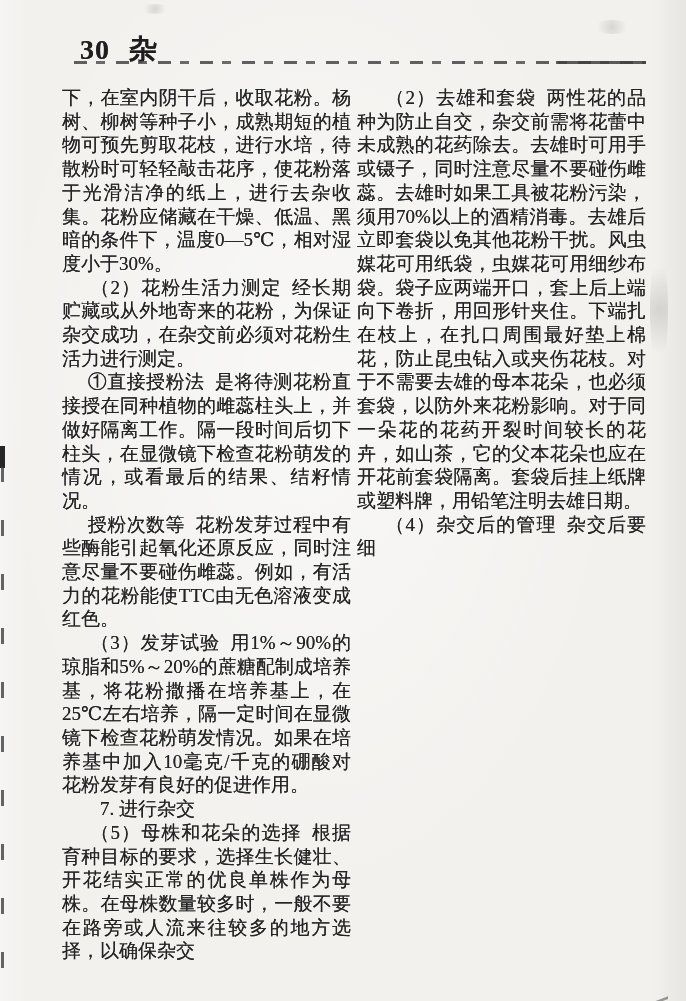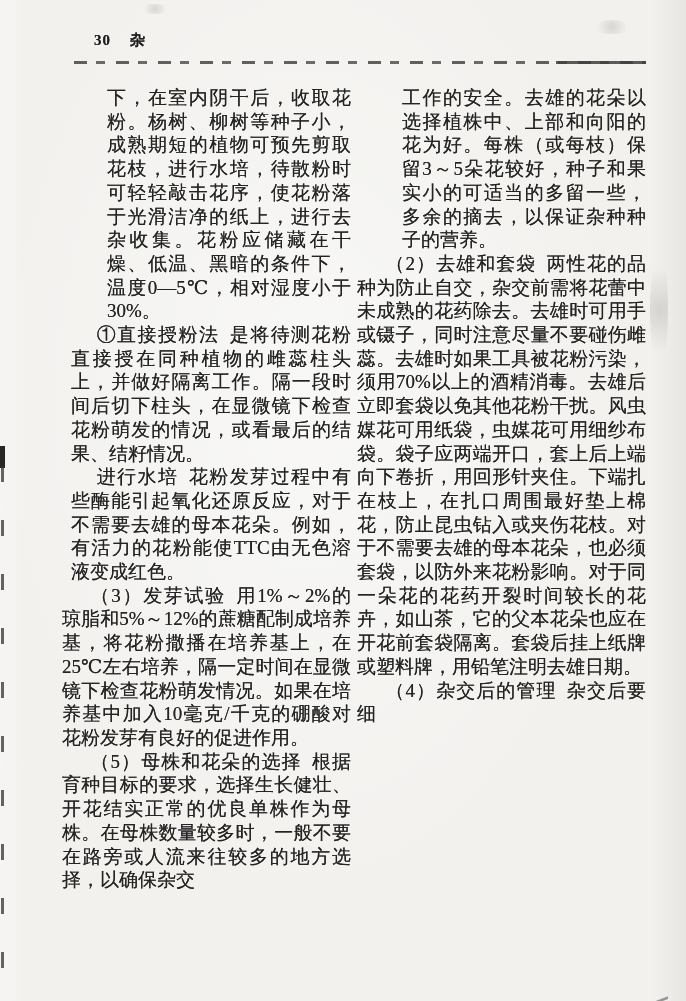--- a/index.html
+++ b/index.html
@@ -12,22 +12,22 @@
     position: relative;
     width: 686px; height: 1001px;
     background:
       radial-gradient(ellipse at 45% 40%, rgba(255,255,255,0.5) 0%, rgba(255,255,255,0) 60%),
       linear-gradient(90deg, #f6f5f3 0%, #f2f1ee 4%, #f2f1ee 95%, #e7e6e3 100%);
     overflow: hidden;
   }
 
   
   .header {
-    position: absolute; left: 94px; top: 31px;
-    font-size: 15px; font-weight: 700; color: #1e1e1e;
+    position: absolute; left: 80px; top: 31px;
+    font-size: 28px; font-weight: 700; color: #1e1e1e;
     letter-spacing: 1px;
     text-shadow: 0 0 0.5px rgba(20,20,20,0.7);
   }
   .header .num { margin-right: 19px; }
 
   
   .rule {
     position: absolute; left: 74px; top: 61px; width: 572px; height: 2.5px;
     background: repeating-linear-gradient(90deg,
       #454545 0px, #454545 13px,
@@ -60,23 +60,23 @@
     filter: blur(0.3px);
   }
   .col {
     width: 289px;
     font-size: 19px; line-height: 23.7px;
     text-align: justify; text-justify: inter-character;
     color: #242424;
     text-shadow: 0 0 0.45px rgba(30,30,30,0.8);
   }
   .col p { margin: 0; }
-  p.cont { text-indent: 0; margin-left: 45px; }
+  p.cont { text-indent: 0; }
   p.run  { text-indent: 1.5em; }
-  p.circ { text-indent: 1.35em; margin-left: 9px; }
+  p.circ { text-indent: 1.35em; }
   p.head { text-indent: 2em; }
   b.label { font-weight: 400; margin-right: 0.55em; }
   b.label:empty { margin-right: 0; }
 
   
   .watermark {
     position: absolute; right: 10px; bottom: 8px;
     transform-origin: 100% 100%;
     transform: rotate(-90deg);
     font-family: "Liberation Sans", "DejaVu Sans", sans-serif;
@@ -107,28 +107,29 @@
   <div class="binding-marks"></div>
 
   <div class="speck s1"></div>
   <div class="speck s2"></div>
   <div class="speck s3"></div>
 
   <div class="columns">
 
     <div class="col">
       <p class="cont"><b class="label"></b><span>下，在室内阴干后，收取花粉。杨树、柳树等种子小，成熟期短的植物可预先剪取花枝，进行水培，待散粉时可轻轻敲击花序，使花粉落于光滑洁净的纸上，进行去杂收集。花粉应储藏在干燥、低温、黑暗的条件下，温度0—5℃，相对湿度小于30%。</span></p>
+      <p class="run"><b class="label">（2）花粉生活力测定</b><span>经长期贮藏或从外地寄来的花粉，为保证杂交成功，在杂交前必须对花粉生活力进行测定。</span></p>
       <p class="circ"><b class="label">①直接授粉法</b><span>是将待测花粉直接授在同种植物的雌蕊柱头上，并做好隔离工作。隔一段时间后切下柱头，在显微镜下检查花粉萌发的情况，或看最后的结果、结籽情况。</span></p>
-      <p class="circ"><b class="label">进行水培</b><span>花粉发芽过程中有些酶能引起氧化还原反应，对于不需要去雄的母本花朵。例如，有活力的花粉能使TTC由无色溶液变成红色。</span></p>
-      <p class="run"><b class="label">（3）发芽试验</b><span>用1%～2%的琼脂和5%～12%的蔗糖配制成培养基，将花粉撒播在培养基上，在25℃左右培养，隔一定时间在显微镜下检查花粉萌发情况。如果在培养基中加入10毫克/千克的硼酸对花粉发芽有良好的促进作用。</span></p>
+      <p class="circ"><b class="label">授粉次数等</b><span>花粉发芽过程中有些酶能引起氧化还原反应，同时注意尽量不要碰伤雌蕊。例如，有活力的花粉能使TTC由无色溶液变成红色。</span></p>
+      <p class="run"><b class="label">（3）发芽试验</b><span>用1%～90%的琼脂和5%～20%的蔗糖配制成培养基，将花粉撒播在培养基上，在25℃左右培养，隔一定时间在显微镜下检查花粉萌发情况。如果在培养基中加入10毫克/千克的硼酸对花粉发芽有良好的促进作用。</span></p>
+      <p class="head"><b class="label">7. 进行杂交</b><span></span></p>
       <p class="run"><b class="label">（5）母株和花朵的选择</b><span>根据育种目标的要求，选择生长健壮、开花结实正常的优良单株作为母株。在母株数量较多时，一般不要在路旁或人流来往较多的地方选择，以确保杂交</span></p>
     </div>
 
     <div class="col">
-      <p class="cont"><b class="label"></b><span>工作的安全。去雄的花朵以选择植株中、上部和向阳的花为好。每株（或每枝）保留3～5朵花较好，种子和果实小的可适当的多留一些，多余的摘去，以保证杂种种子的营养。</span></p>
       <p class="run"><b class="label">（2）去雄和套袋</b><span>两性花的品种为防止自交，杂交前需将花蕾中未成熟的花药除去。去雄时可用手或镊子，同时注意尽量不要碰伤雌蕊。去雄时如果工具被花粉污染，须用70%以上的酒精消毒。去雄后立即套袋以免其他花粉干扰。风虫媒花可用纸袋，虫媒花可用细纱布袋。袋子应两端开口，套上后上端向下卷折，用回形针夹住。下端扎在枝上，在扎口周围最好垫上棉花，防止昆虫钻入或夹伤花枝。对于不需要去雄的母本花朵，也必须套袋，以防外来花粉影响。对于同一朵花的花药开裂时间较长的花卉，如山茶，它的父本花朵也应在开花前套袋隔离。套袋后挂上纸牌或塑料牌，用铅笔注明去雄日期。</span></p>
       <p class="run"><b class="label">（4）杂交后的管理</b><span>杂交后要细</span></p>
     </div>
 
   </div>
 
   <div class="watermark">MSHUA</div>
 
 </div>
 

